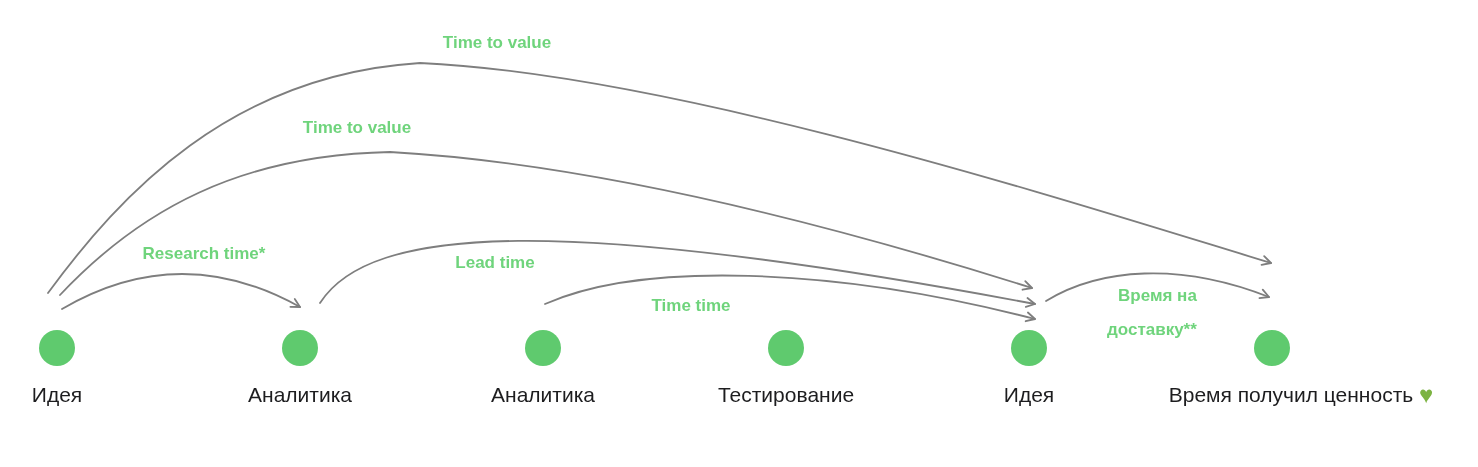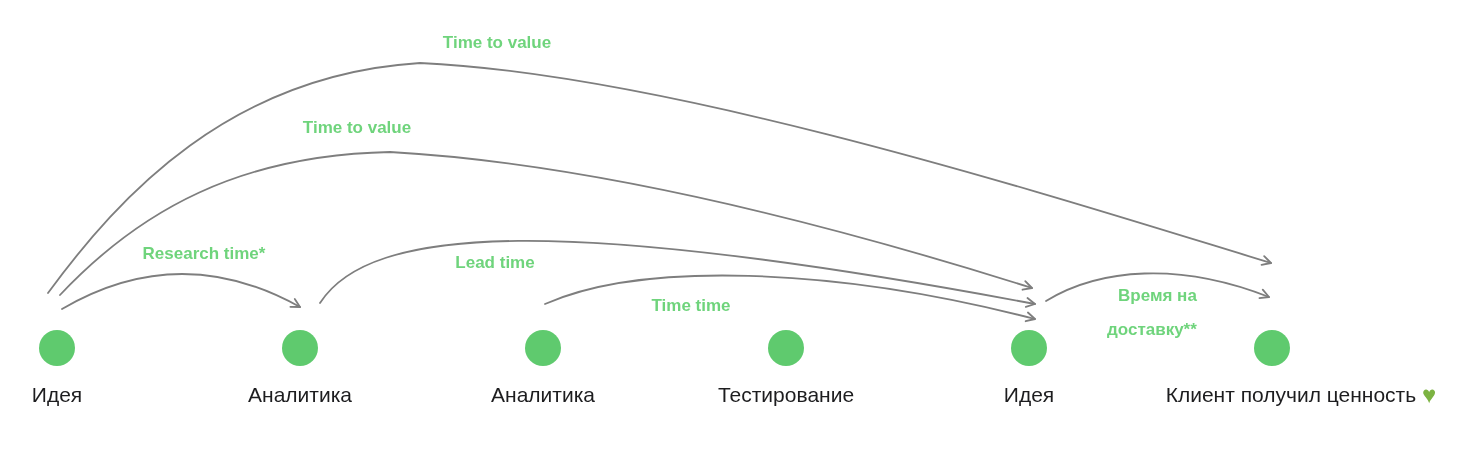--- a/index.html
+++ b/index.html
@@ -116,18 +116,18 @@
     <div class="dot"></div>
     <div class="node-label">Тестирование</div>
   </div>
   <div class="node" style="left:1011px;">
     <div class="dot"></div>
     <div class="node-label">Идея</div>
   </div>
   <div class="node" style="left:1254px;">
     <div class="dot"></div>
     <div class="node-label" style="left:47px;">
-      <span>Клиент получил ценность</span>
+      <span>Время получил ценность</span>
       <span class="heart">♥</span>
     </div>
   </div>
 
 </div>
 
 </body></html>

